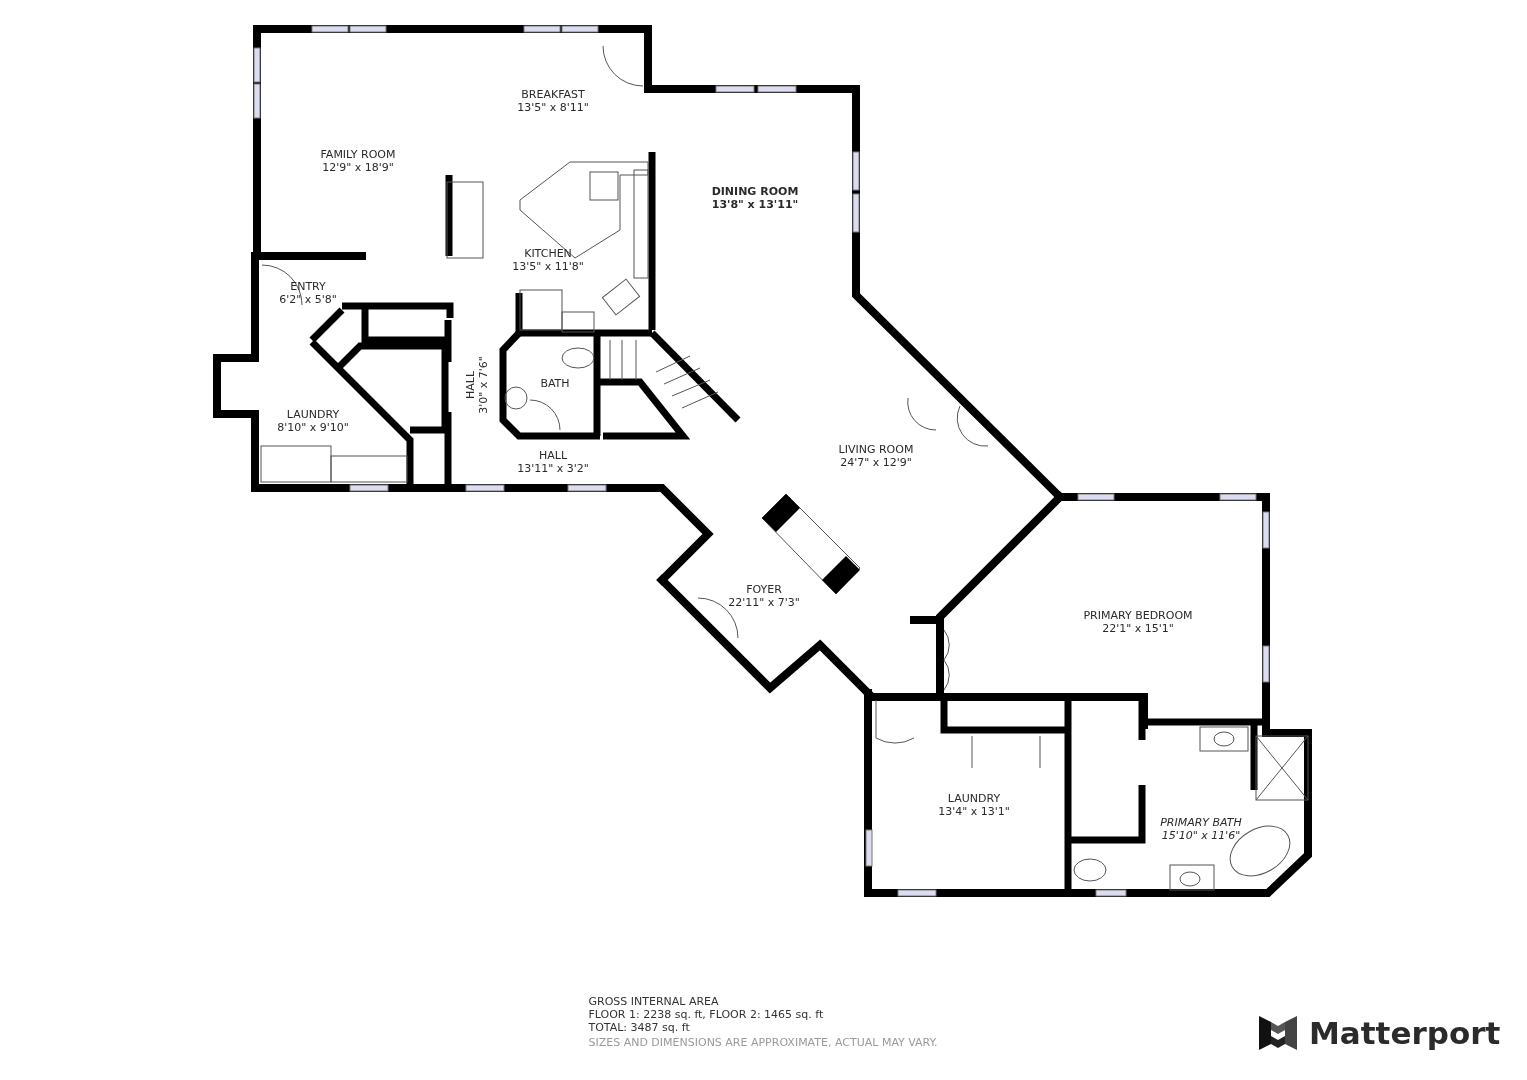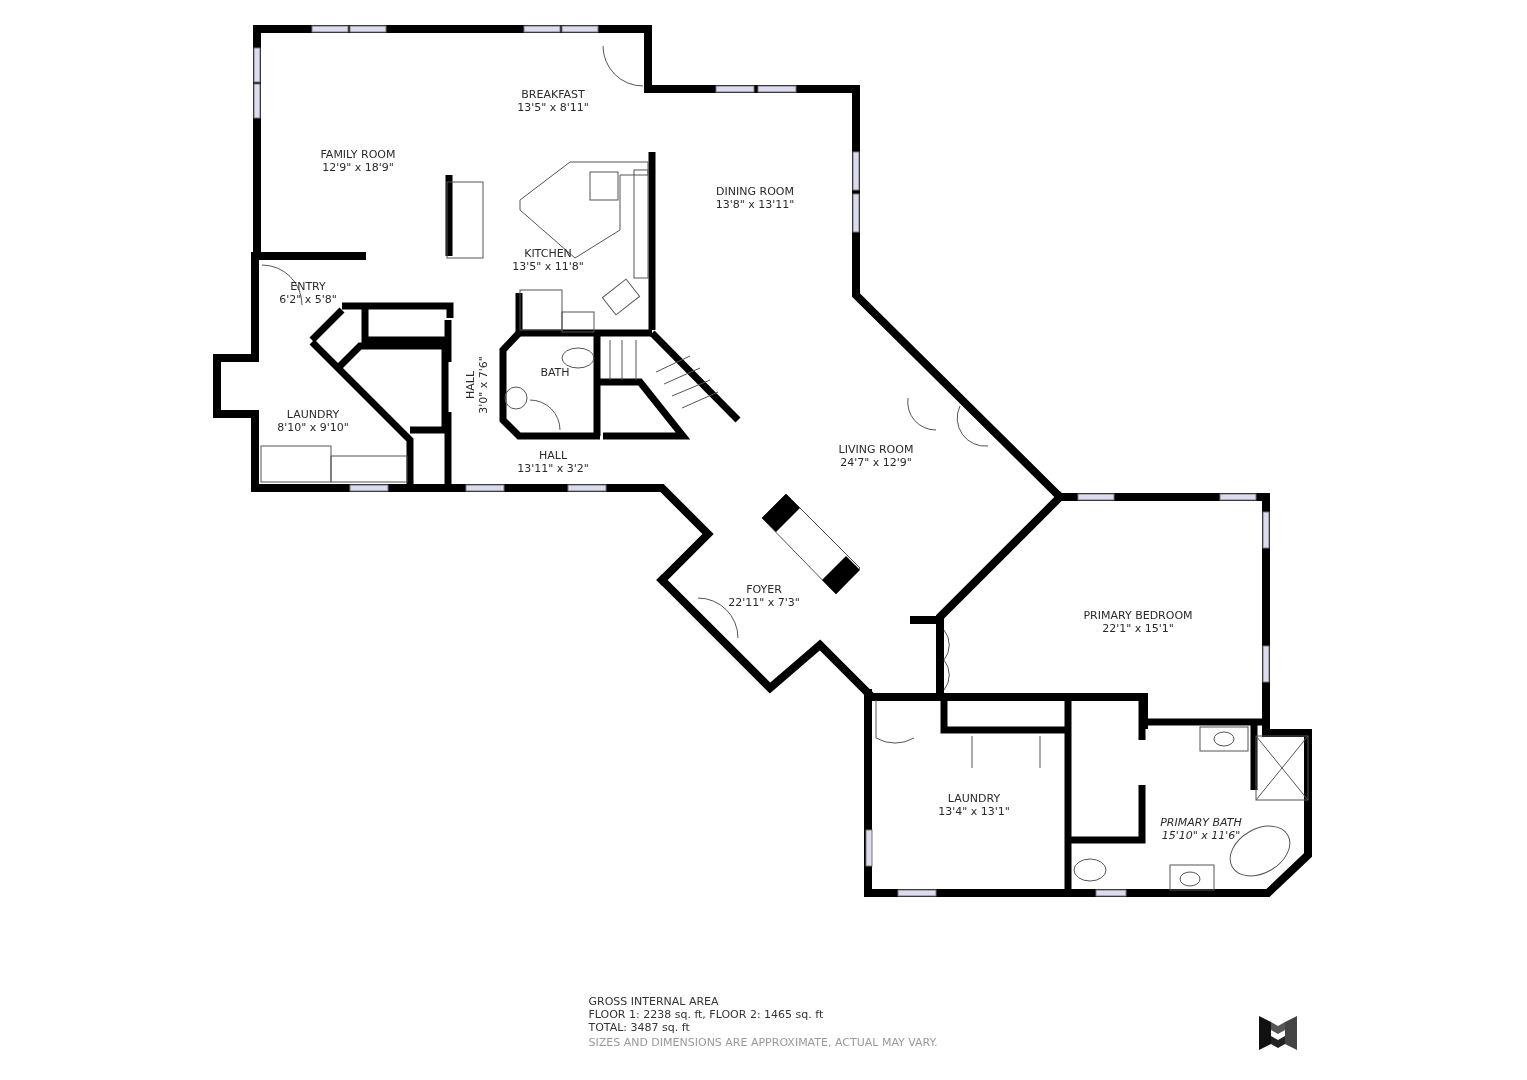--- a/index.html
+++ b/index.html
@@ -143,37 +143,37 @@
 </svg>
 
 <div class="room-label" style="left:553px; top:88px;">
   <span class="nm">BREAKFAST</span>
   <span class="dim">13'5" x 8'11"</span>
 </div>
 <div class="room-label" style="left:358px; top:148px;">
   <span class="nm">FAMILY ROOM</span>
   <span class="dim">12'9" x 18'9"</span>
 </div>
-<div class="room-label" style="left:755px; top:185px;">
+<div class="room-label" style="left:755px; top:185px;font-weight:bold;">
   <span class="nm">DINING ROOM</span>
   <span class="dim">13'8" x 13'11"</span>
 </div>
 <div class="room-label" style="left:548px; top:247px;">
   <span class="nm">KITCHEN</span>
   <span class="dim">13'5" x 11'8"</span>
 </div>
 <div class="room-label" style="left:308px; top:280px;text-align:center;">
   <span class="nm">ENTRY</span>
   <span class="dim">6'2" x 5'8"</span>
 </div>
 <div class="room-label hall-v" style="left:477px; top:385px;">
   <span class="nm">HALL</span>
   <span class="dim">3'0" x 7'6"</span>
 </div>
-<div class="room-label" style="left:555px; top:366px;">
+<div class="room-label" style="left:555px; top:377px;">
   <span class="nm">BATH</span>
 </div>
 <div class="room-label" style="left:313px; top:408px;">
   <span class="nm">LAUNDRY</span>
   <span class="dim">8'10" x 9'10"</span>
 </div>
 <div class="room-label" style="left:553px; top:449px;">
   <span class="nm">HALL</span>
   <span class="dim">13'11" x 3'2"</span>
 </div>
@@ -207,13 +207,14 @@
 
 <div class="floor-label">FLOOR 1</div>
 
 <div class="logo">
   <svg width="42" height="42" viewBox="0 0 42 42">
     <polygon points="2,4 14,10 14,32 2,38" fill="#111"></polygon>
     <polygon points="14,10 21,14 28,10 28,18 21,22 14,18" fill="#555"></polygon>
     <polygon points="28,10 40,4 40,38 28,32" fill="#444"></polygon>
     <polygon points="14,24 21,28 28,24 28,32 21,36 14,32" fill="#222"></polygon>
   </svg>
+  <span class="logo-text">Matterport</span>
 </div>
 
 </body></html>

